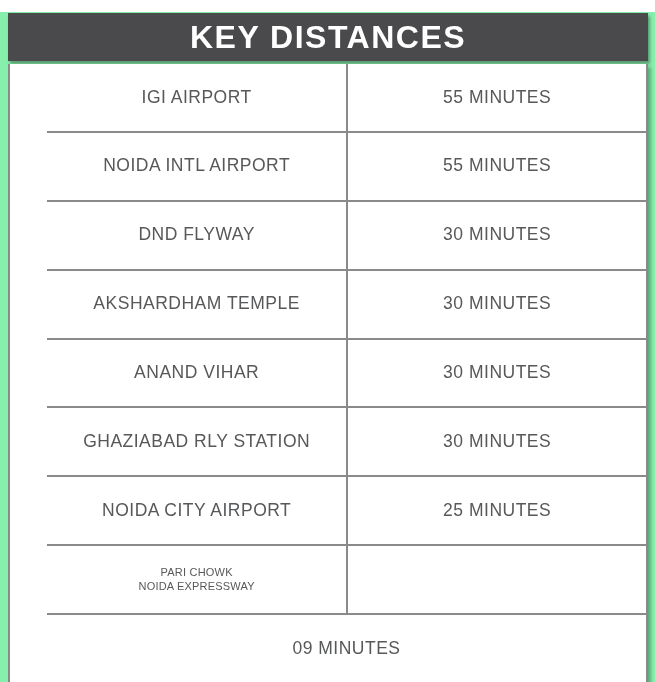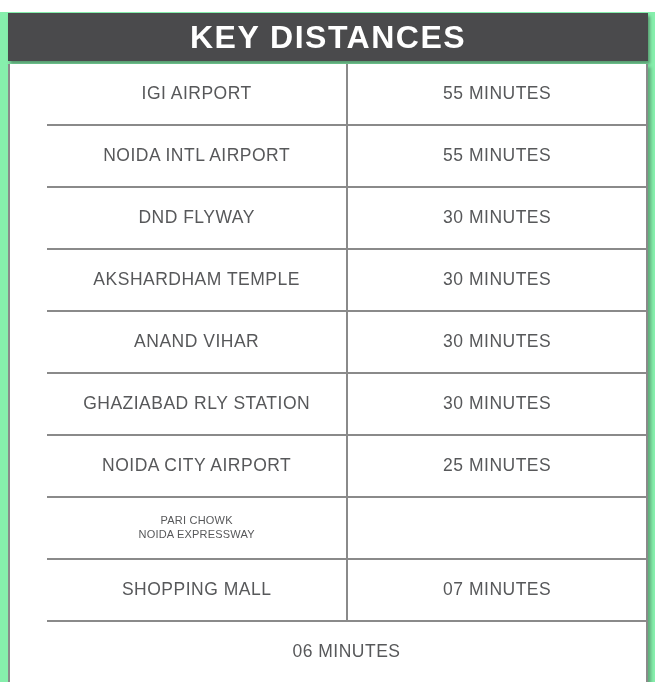--- a/index.html
+++ b/index.html
@@ -117,20 +117,16 @@
       </div>
       <div class="row">
         <div class="cell loc">NOIDA CITY AIRPORT</div>
         <div class="cell time">25 MINUTES</div>
       </div>
       <div class="row">
         <div class="cell loc tight">PARI CHOWK
 NOIDA EXPRESSWAY</div>
       </div>
       <div class="row">
-        <div class="cell loc">SHOPPING MALL</div>
-        <div class="cell time">07 MINUTES</div>
-      </div>
-      <div class="row">
-        <div class="cell time">06 MINUTES</div>
+        <div class="cell time">09 MINUTES</div>
       </div>
     </div>
 </div>
 
 </body></html>

